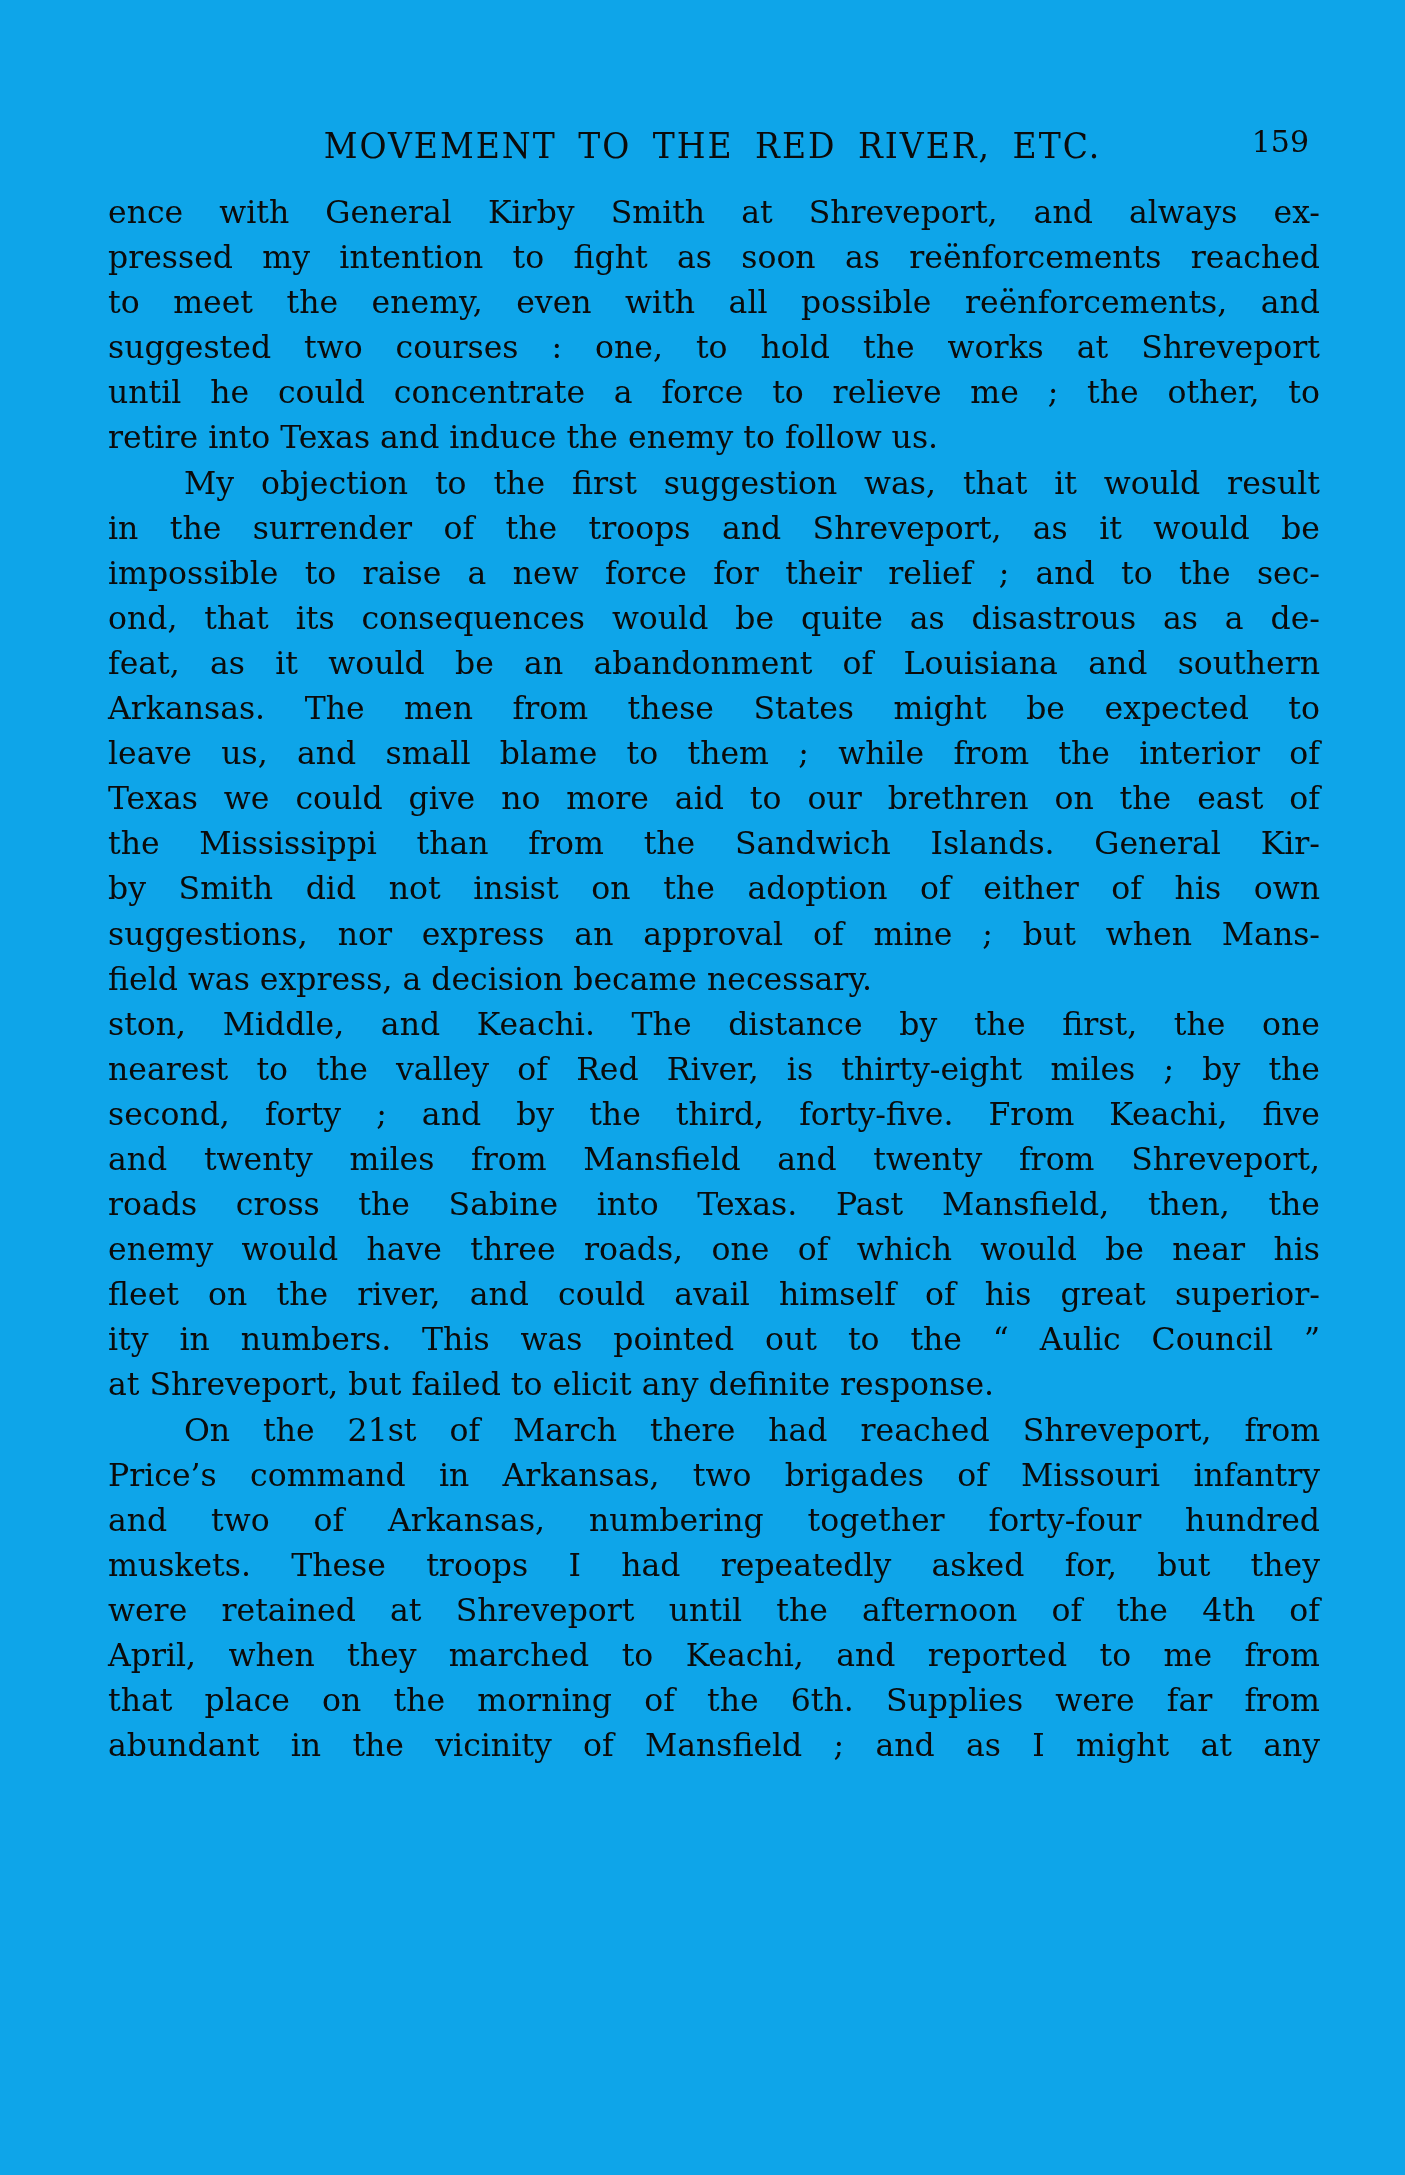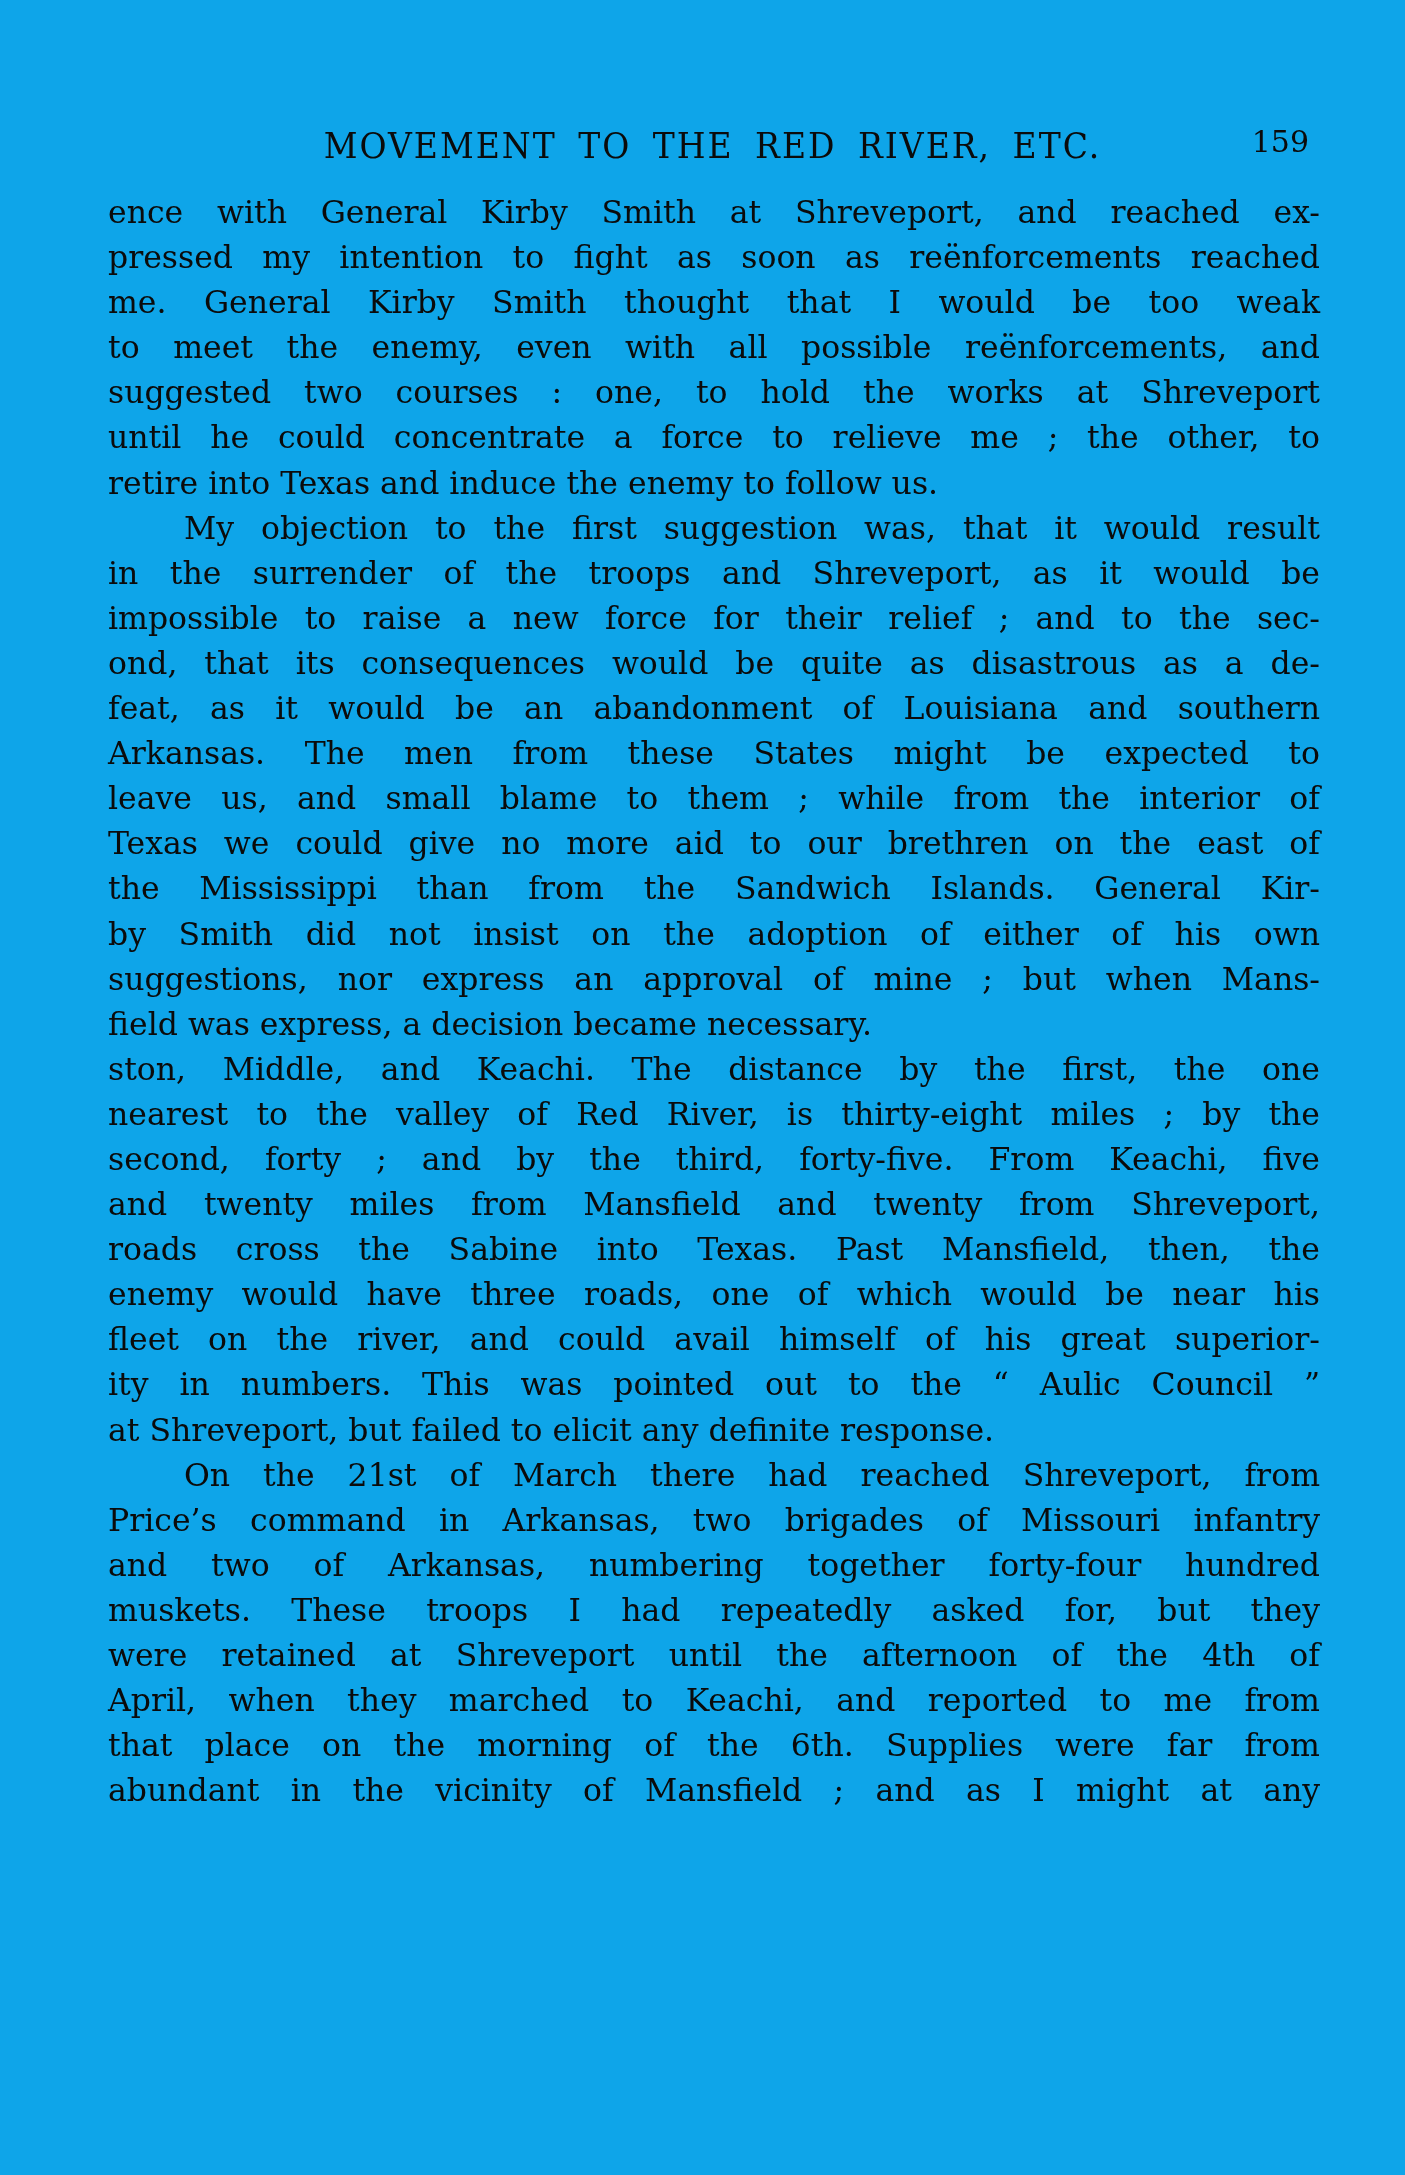--- a/index.html
+++ b/index.html
@@ -62,23 +62,22 @@
 </style>
 </head>
 <body>
 
 <div class="page">
   <header class="page-header">
     <div class="running-title">MOVEMENT TO THE RED RIVER, ETC.</div>
     <div class="page-number">159</div>
   </header>
   <main class="page-body">
-      <div class="line">ence with General Kirby Smith at Shreveport, and reached ex-</div>
+      <div class="line">ence with General Kirby Smith at Shreveport, and always ex-</div>
       <div class="line">pressed my intention to fight as soon as reënforcements reached</div>
-      <div class="line">me. General Kirby Smith thought that I would be too weak</div>
       <div class="line">to meet the enemy, even with all possible reënforcements, and</div>
       <div class="line">suggested two courses : one, to hold the works at Shreveport</div>
       <div class="line">until he could concentrate a force to relieve me ; the other, to</div>
       <div class="line short">retire into Texas and induce the enemy to follow us.</div>
       <div class="line indent">My objection to the first suggestion was, that it would result</div>
       <div class="line">in the surrender of the troops and Shreveport, as it would be</div>
       <div class="line">impossible to raise a new force for their relief ; and to the sec-</div>
       <div class="line">ond, that its consequences would be quite as disastrous as a de-</div>
       <div class="line">feat, as it would be an abandonment of Louisiana and southern</div>
       <div class="line">Arkansas. The men from these States might be expected to</div>

